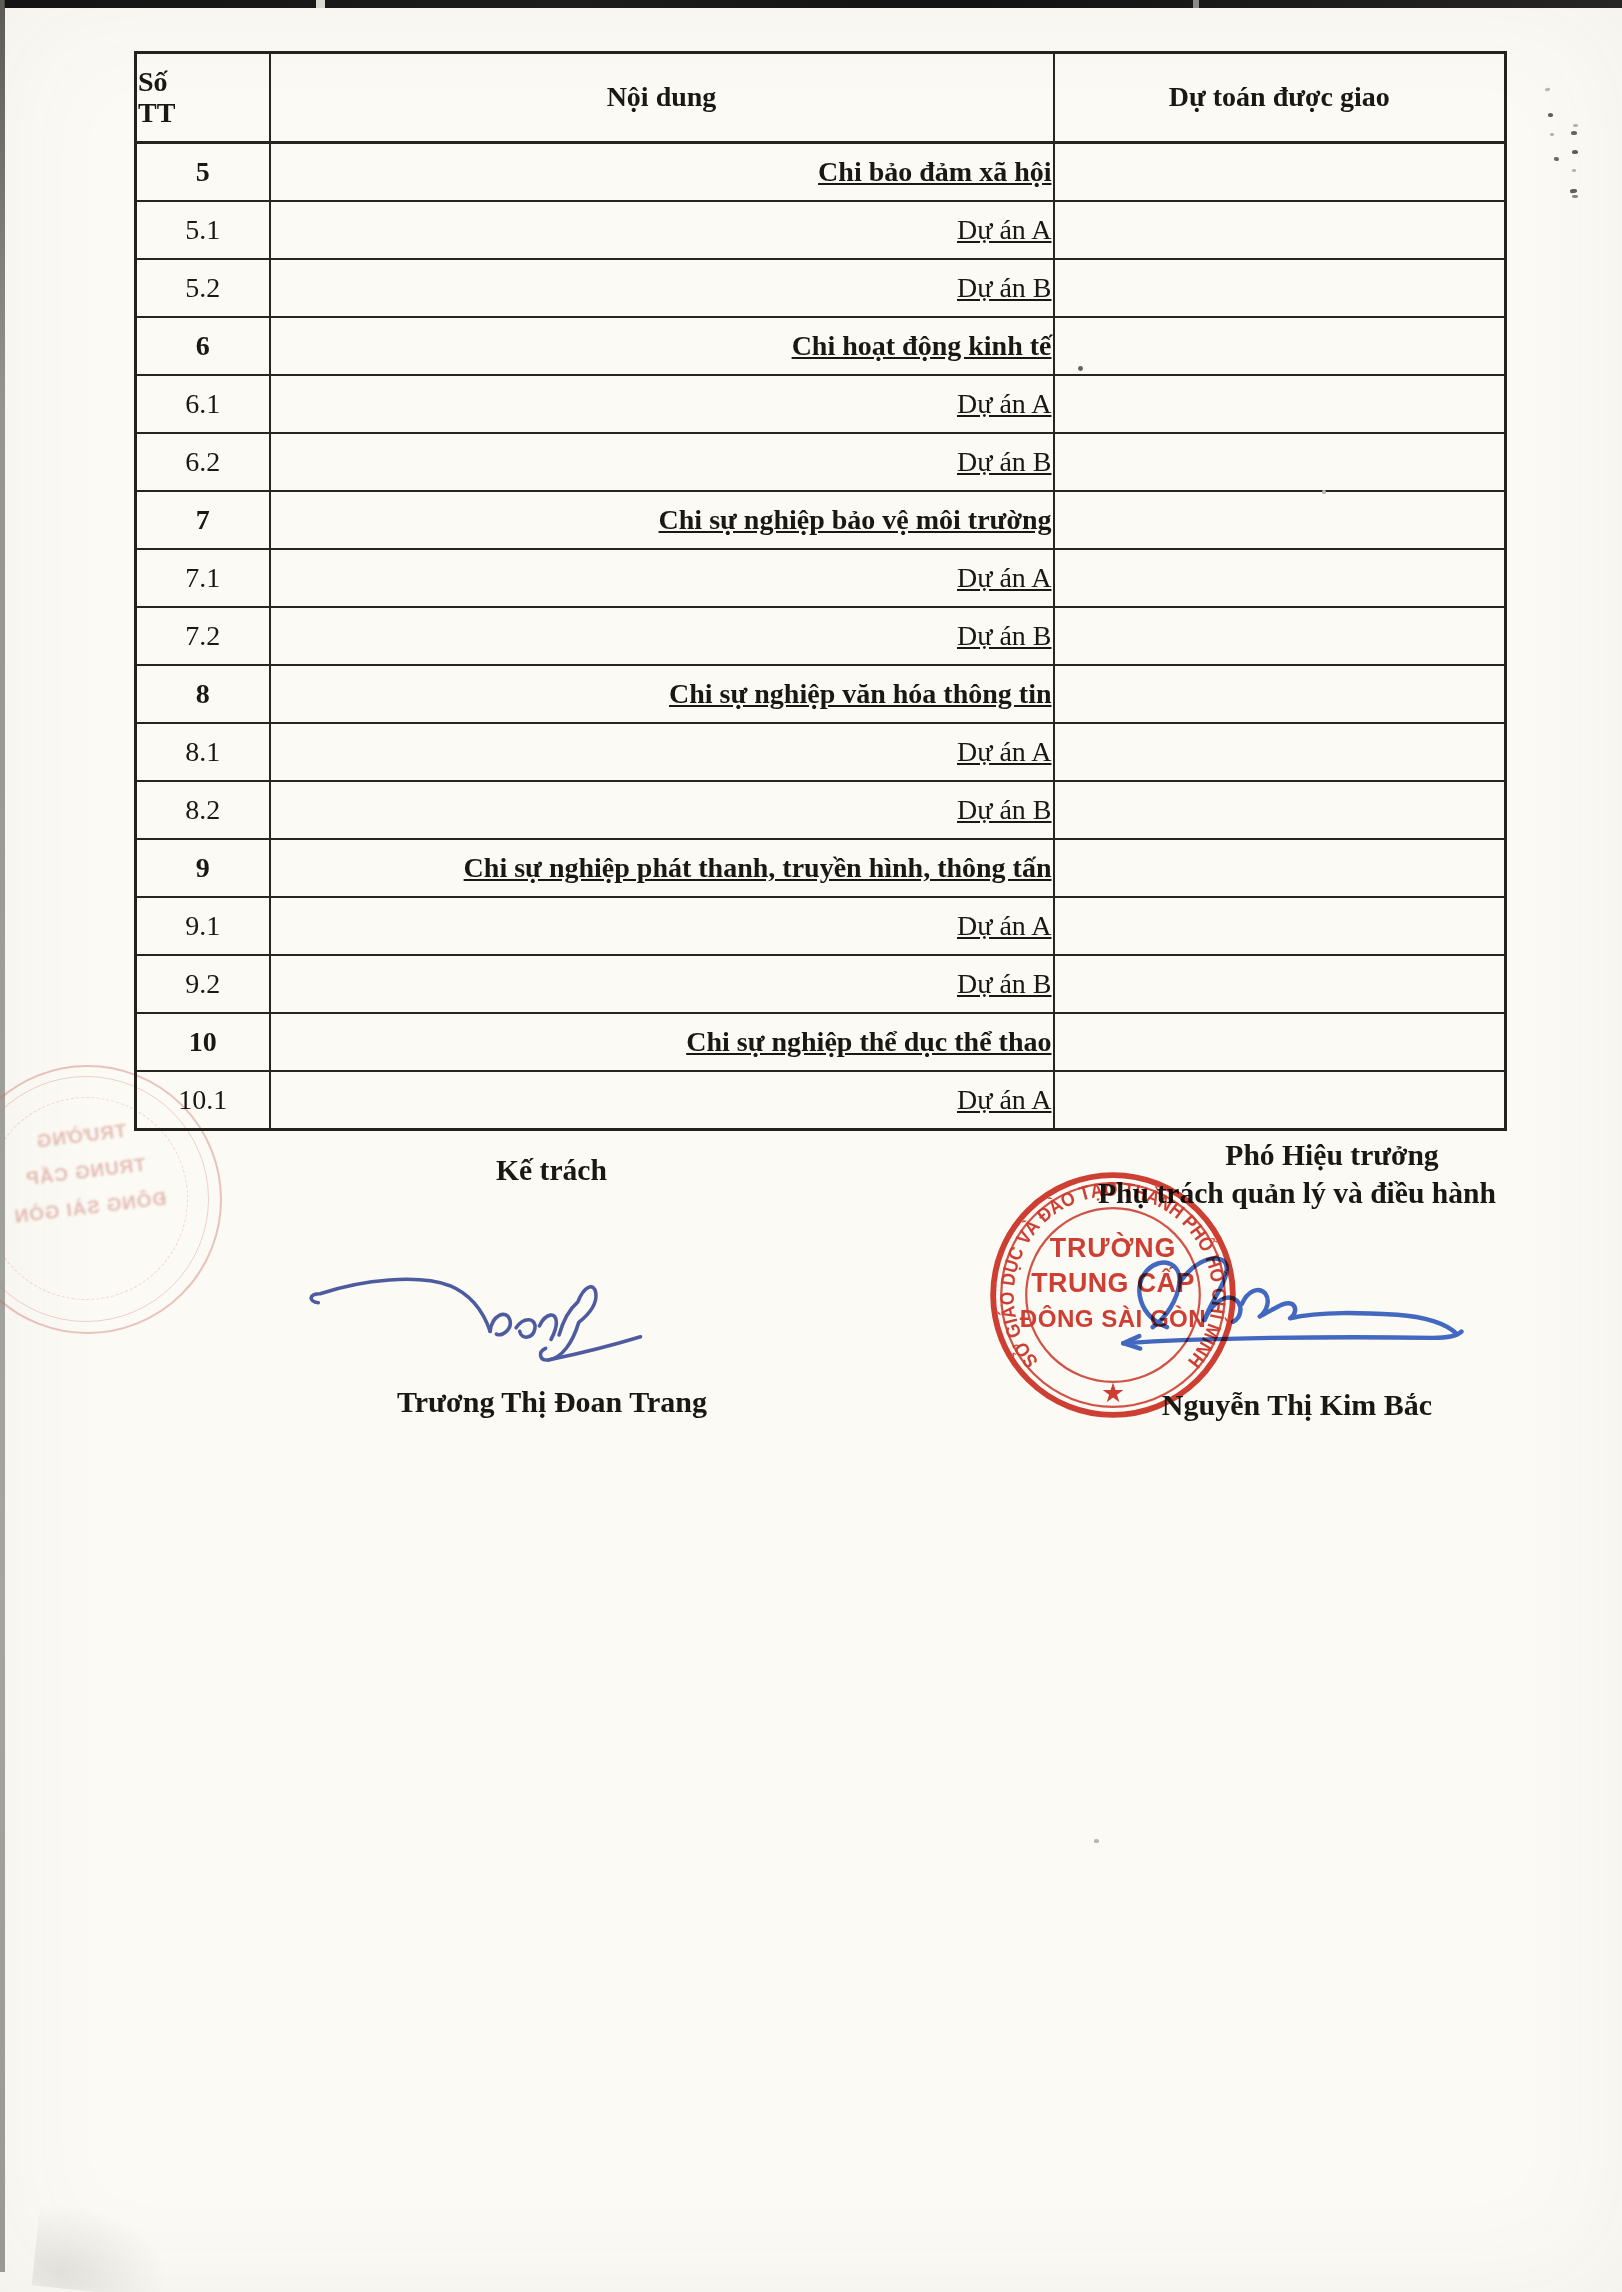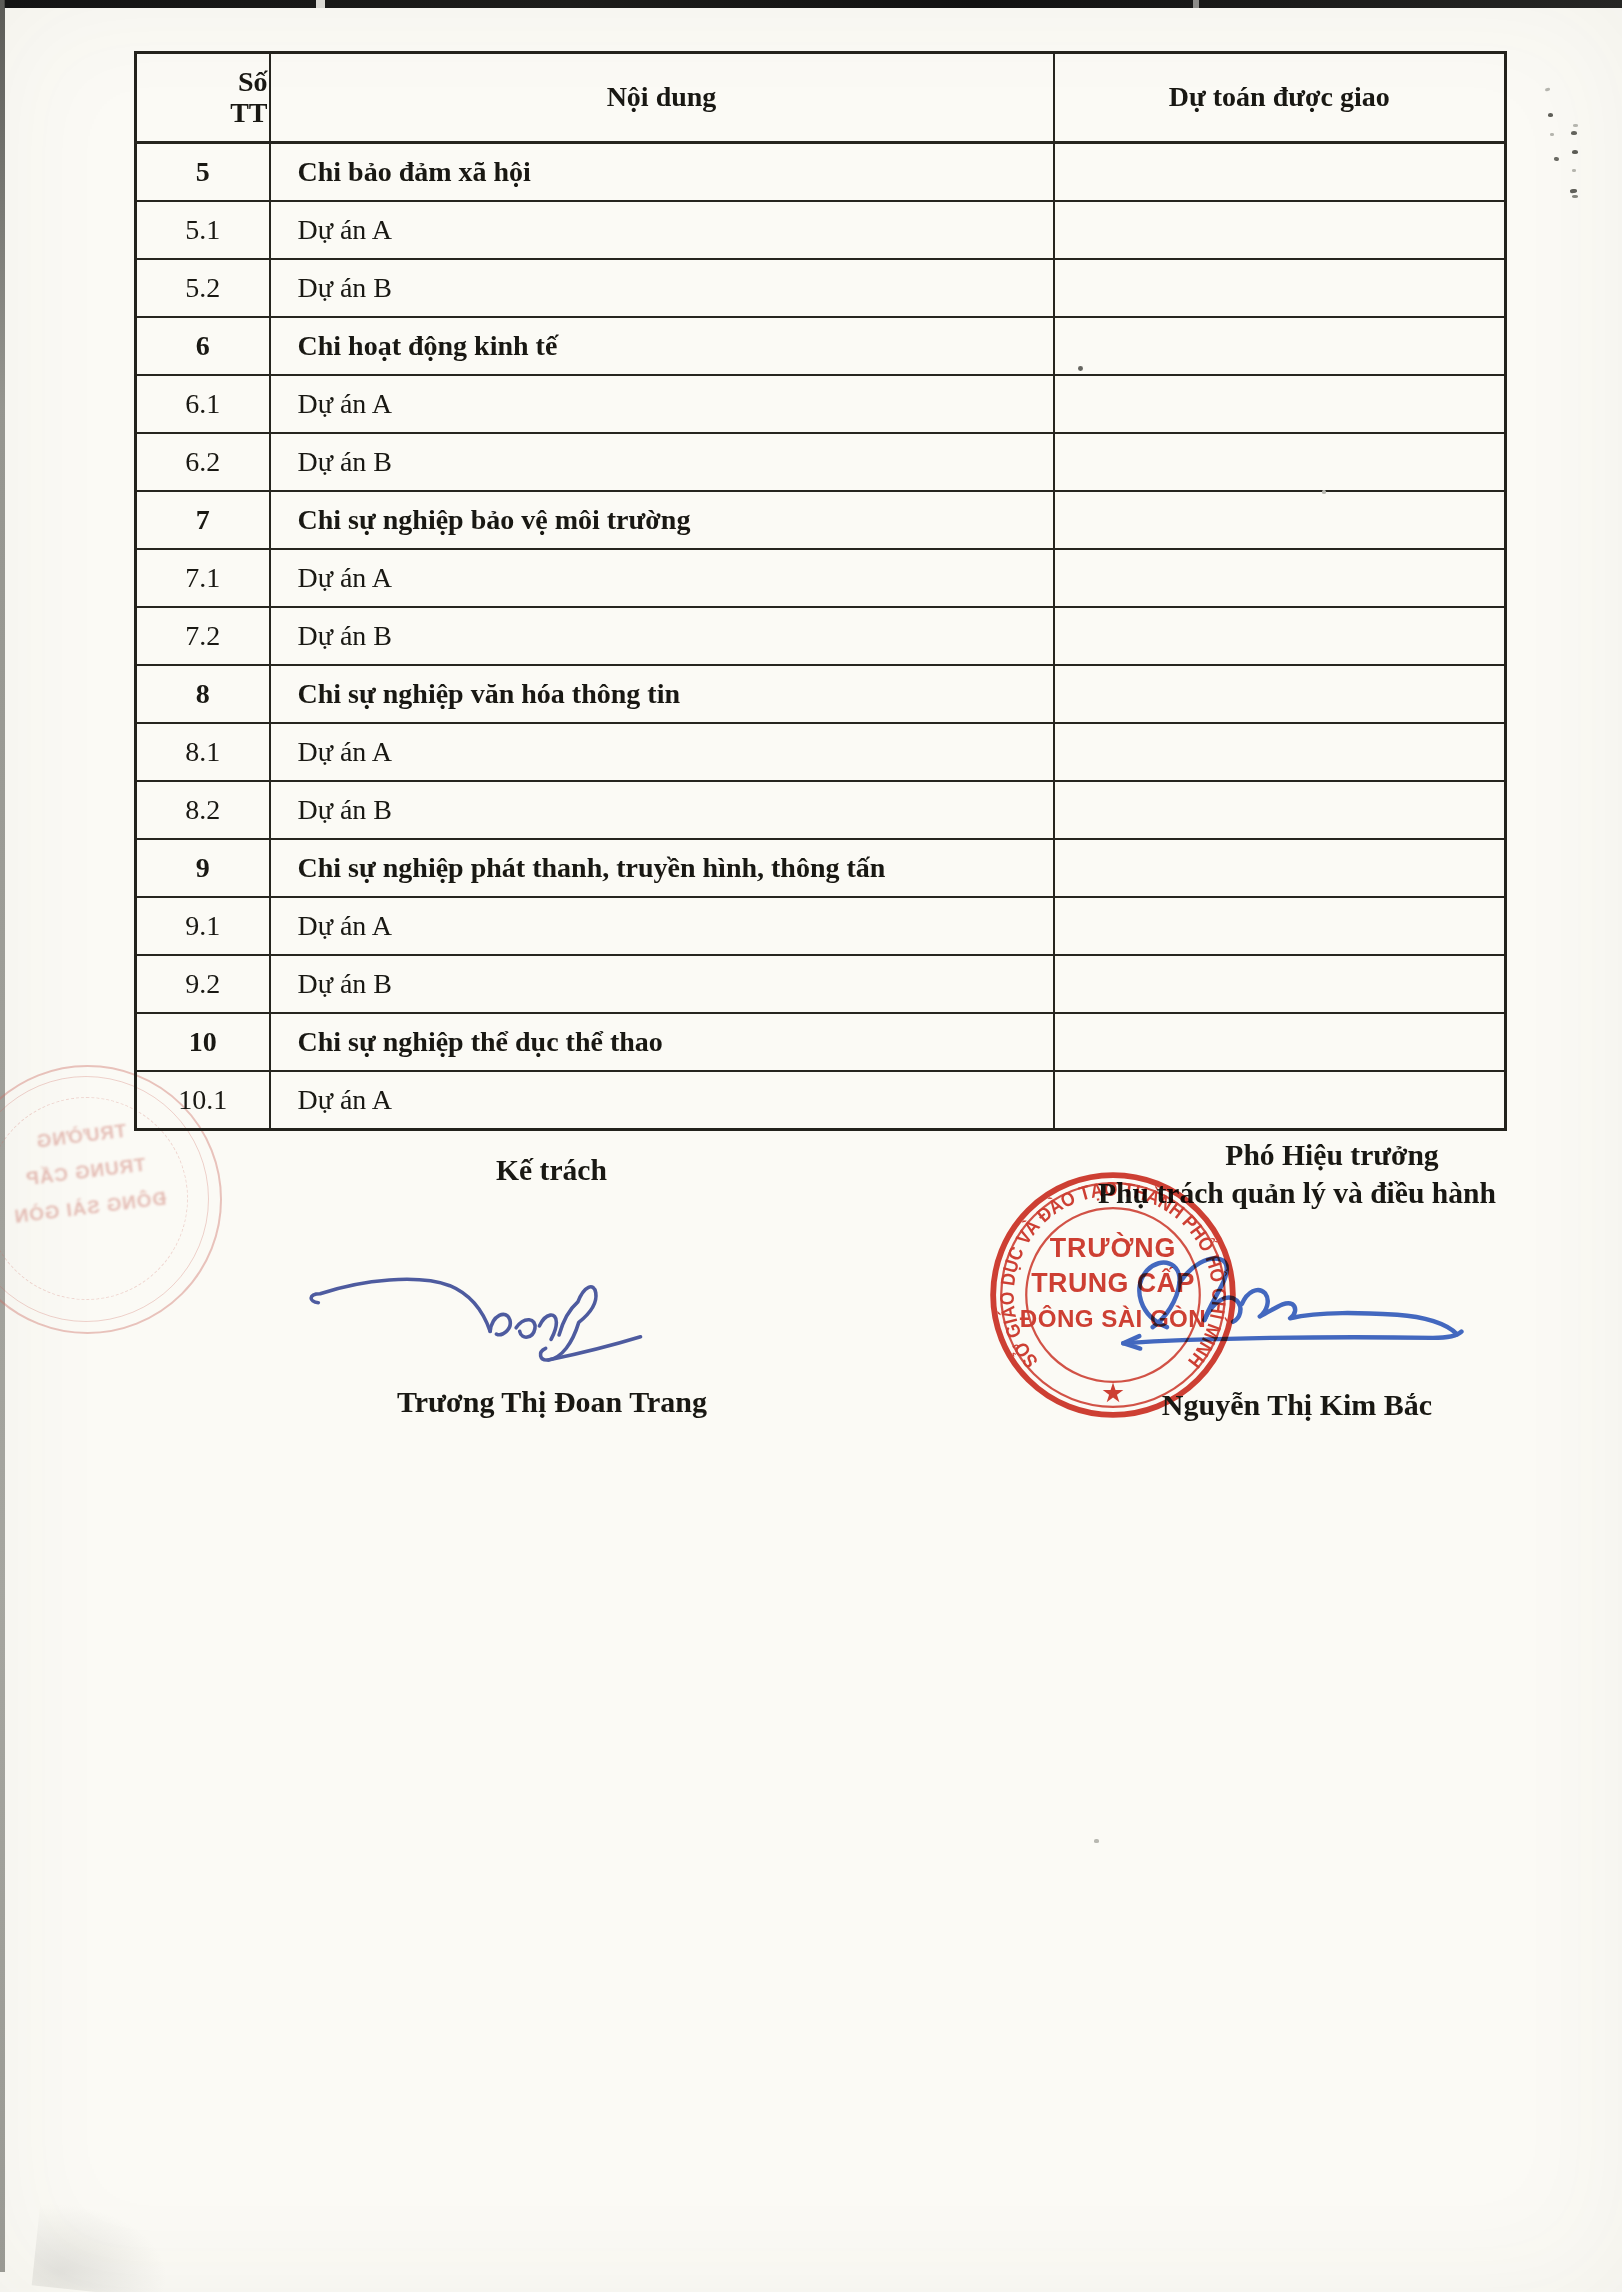--- a/index.html
+++ b/index.html
@@ -32,24 +32,24 @@
   table.doc col.c-content{width:784px;}
   table.doc col.c-alloc{width:452px;}
   table.doc th,table.doc td{
     border:2.2px solid #26251f;
     vertical-align:middle;
     font-weight:normal;
     background:transparent;
   }
   table.doc{border:3.1px solid #23221c;}
   table.doc thead th{height:85px;text-align:center;font-weight:bold;border-bottom-width:3.1px;}
-  table.doc thead .stt-stack{display:flex;flex-direction:column;gap:1.8px;align-items:flex-end;line-height:1.05;}
+  table.doc thead .stt-stack{display:flex;flex-direction:column;gap:1.8px;align-items:flex-start;line-height:1.05;}
   table.doc tbody td{height:54px;}
   table.doc tbody td.stt{text-align:center;}
-  table.doc tbody td.content{text-align:left;padding-left:27px;}
+  table.doc tbody td.content{text-align:right;padding-left:27px;text-decoration:underline;}
   table.doc tbody tr.section td.stt,
   table.doc tbody tr.section td.content{font-weight:bold;}
   
   .sig-title,.sig-name{position:absolute;text-align:center;font-weight:bold;font-size:29.6px;white-space:nowrap;}
   .sig-name{font-size:30px;}
   .sig-svg{position:absolute;mix-blend-mode:multiply;}
   
   .stamp-svg{position:absolute;left:952px;top:1134px;mix-blend-mode:multiply;opacity:.96;}
   .stamp-svg text{fill:var(--stamp-color,#cf382c);font-family:"Liberation Sans","DejaVu Sans",sans-serif;font-weight:bold;}
   .stamp-svg circle{stroke:var(--stamp-color,#cf382c);fill:none;}

